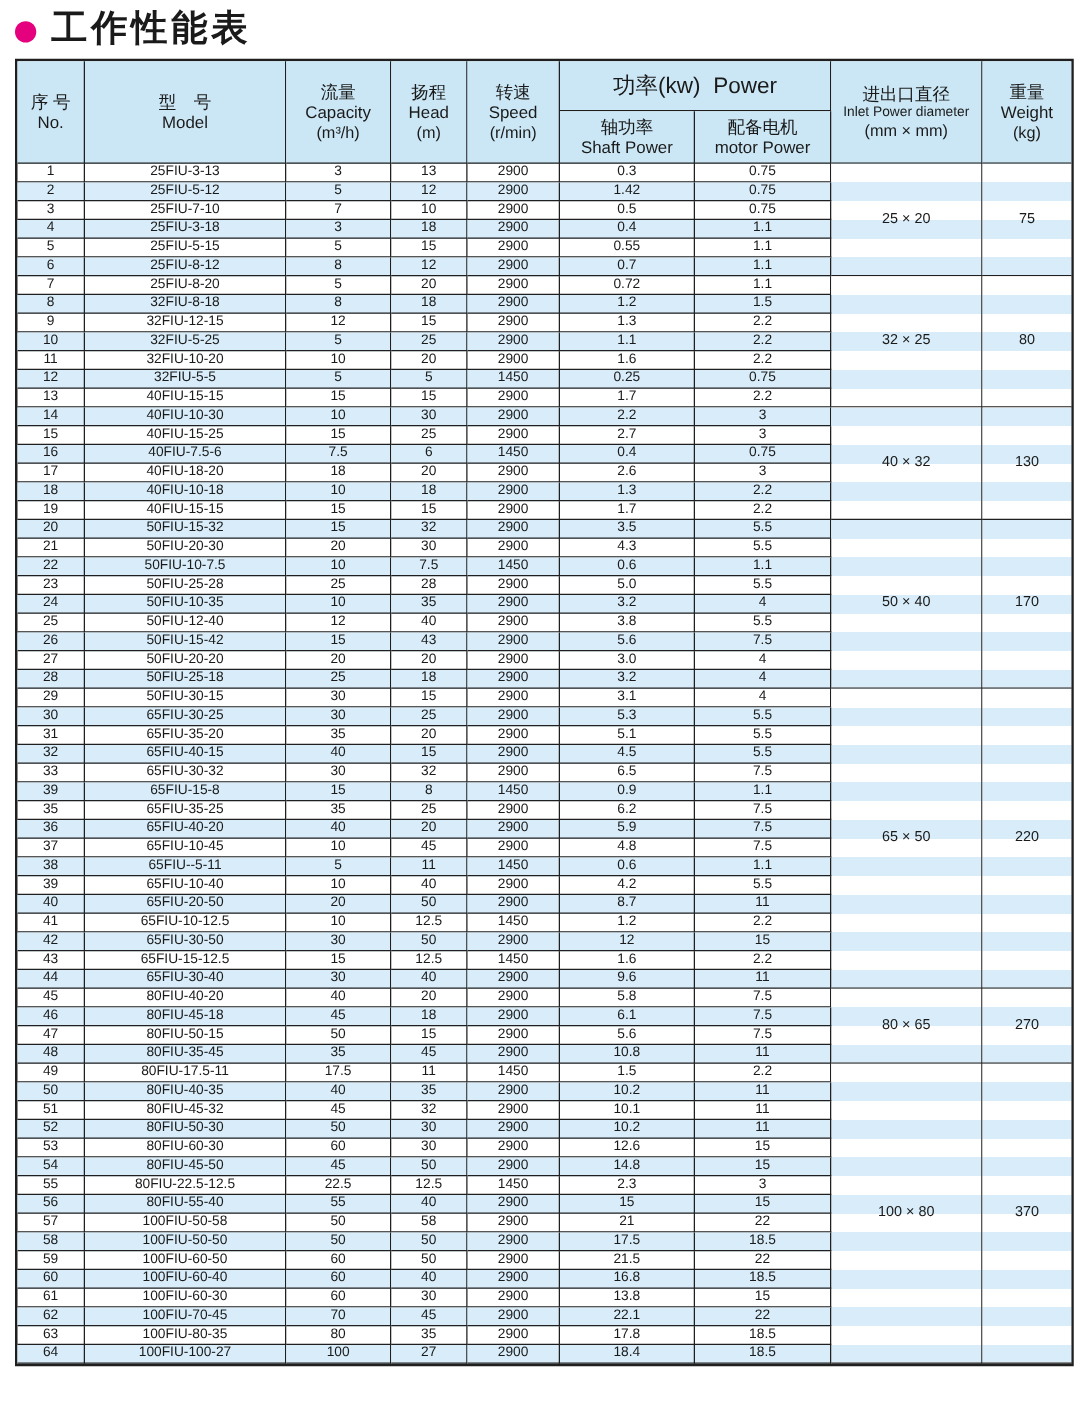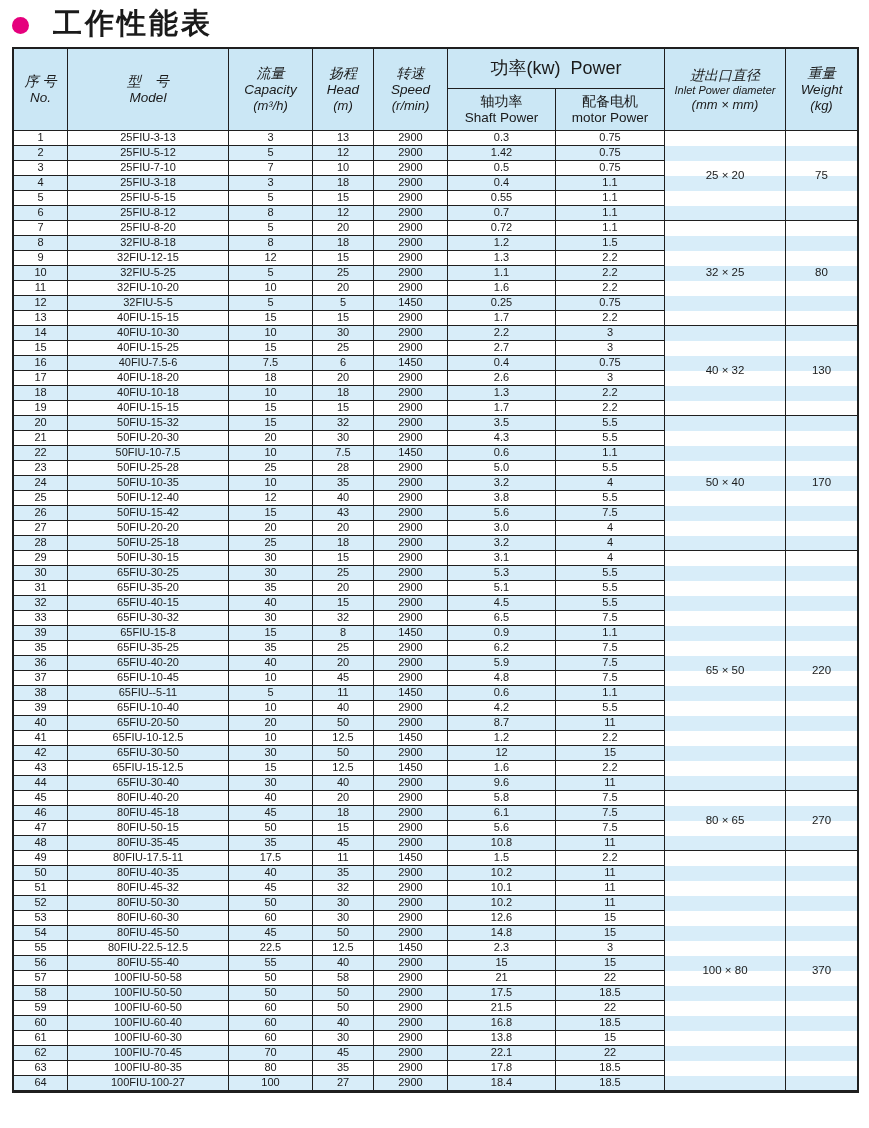--- a/index.html
+++ b/index.html
@@ -11,21 +11,21 @@
   }
   *{box-sizing:border-box;margin:0;padding:0;}
   html,body{width:869px;background:#ffffff;}
   body{
     height:1128px;
     overflow:hidden;
     font-family:"Liberation Sans","DejaVu Sans",sans-serif;
     color:var(--text);
   }
   .page{padding:8px 12px 0 12px;}
-  .title-block{display:flex;align-items:flex-start;gap:24px;text-align:right;}
+  .title-block{display:flex;align-items:flex-start;gap:12px;text-align:right;}
   .bullet{
     width:17px;height:17px;border-radius:50%;
     background:var(--accent);
     margin-top:9px;flex:0 0 auto;
   }
   .title-text h1{
     font-size:29px;font-weight:bold;letter-spacing:3px;line-height:1.1;
   }
   .subtitle{font-size:16px;line-height:1.25;margin-top:1px;}
   table{
@@ -42,21 +42,21 @@
     overflow:hidden;white-space:nowrap;
   }
   th.no-rb,td.no-rb{border-right:none;}
   thead th{
     background:var(--header-bg);
     font-weight:normal;
     padding:1px 0;
   }
   thead tr.h1 th{height:40px;}
   thead tr.h2 th{height:42px;}
-  thead th.tall{height:82px;font-style:italic;}
+  thead th.tall{height:82px;}
   .zh{font-size:14px;line-height:17px;}
   .en{font-size:13.5px;line-height:16px;}
   .en-small{font-size:11px;line-height:13px;}
   .unit{font-size:13px;line-height:15px;}
   .power-line{font-size:18px;line-height:18px;}
   tbody tr{height:15px;}
   tbody td{
     font-size:11px;line-height:13px;padding:0 2px;
   }
   tbody tr.alt td{background:var(--alt);}

